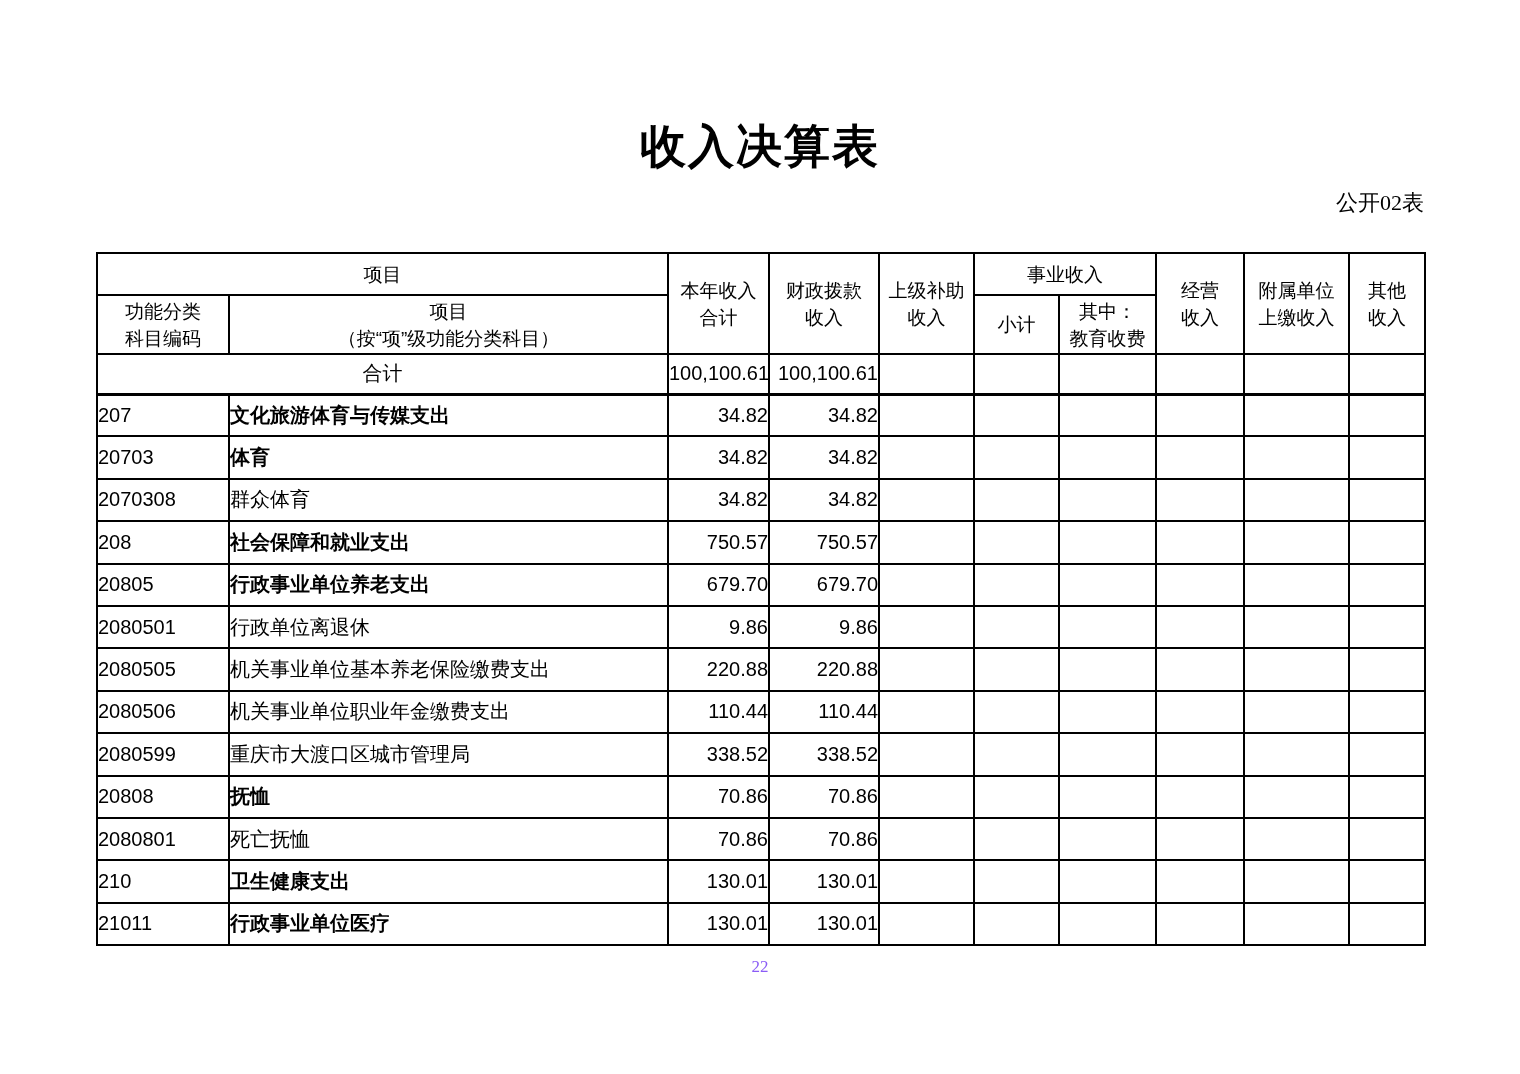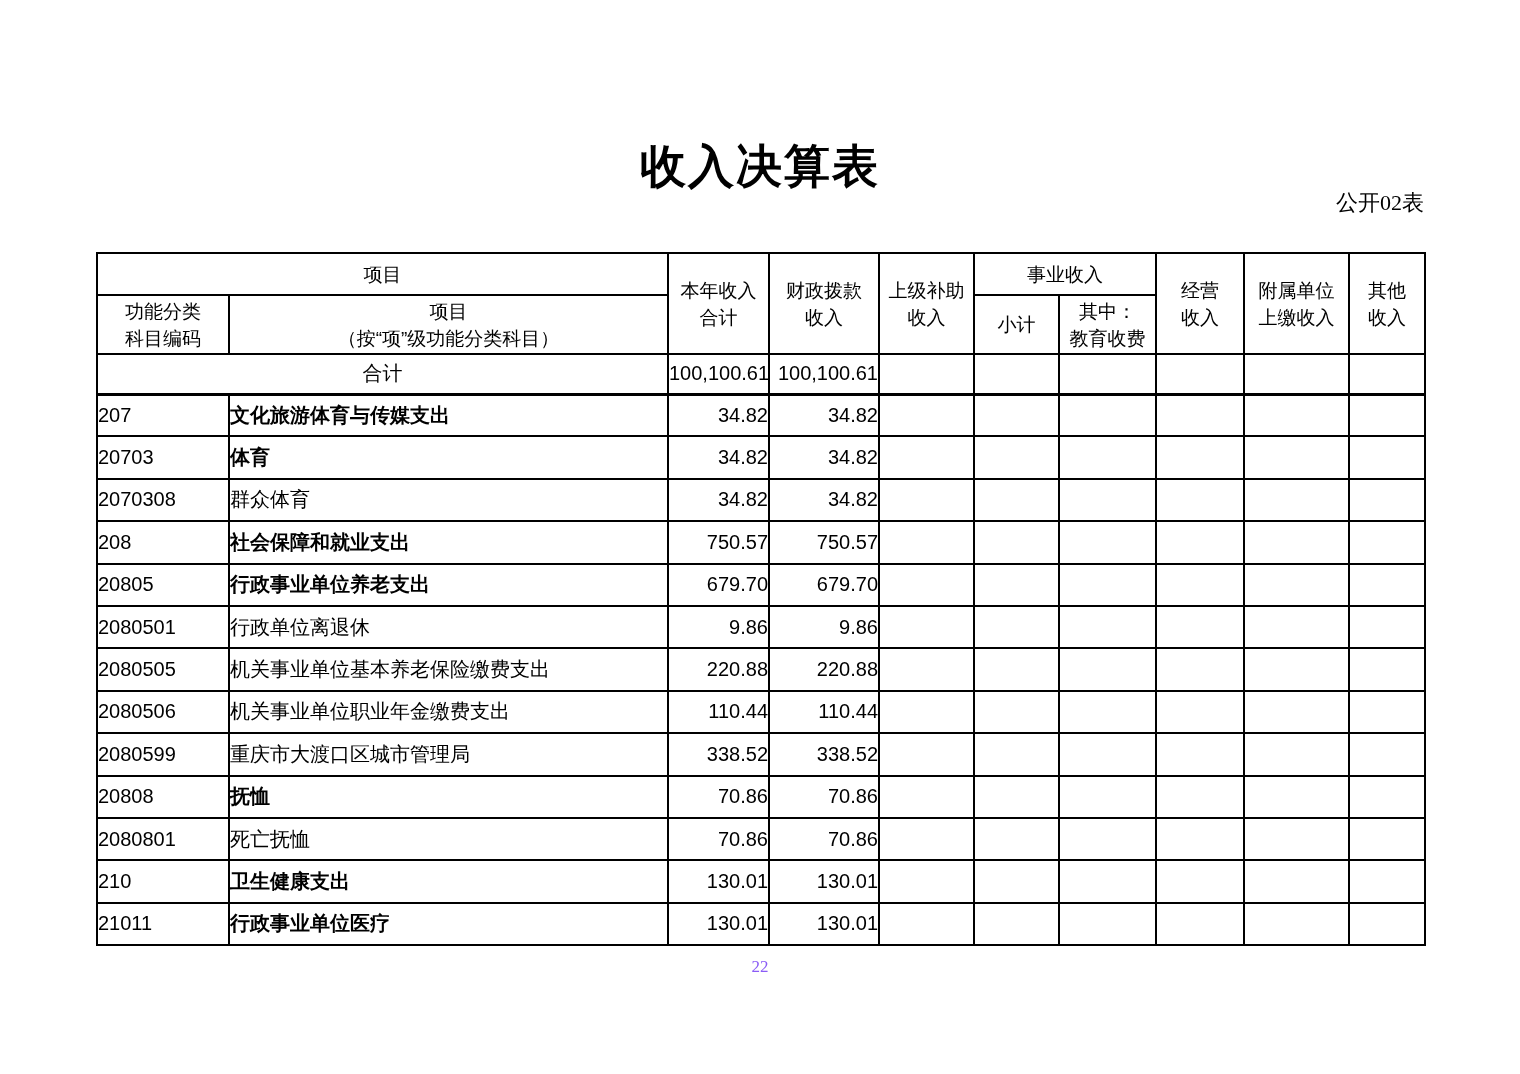--- a/index.html
+++ b/index.html
@@ -14,21 +14,20 @@
     position:relative;
     width:1520px; height:1074px;
     background:#ffffff;
     overflow:hidden;
   }
   .doc-title {
     position:absolute; top:116px; left:0; width:100%;
     text-align:center;
     font-size:46px; font-weight:bold; letter-spacing:2px;
     font-family:"Liberation Sans", sans-serif;
-    margin-top:20px;
   }
   .form-code {
     position:absolute; top:188px; right:96px;
     font-family:"Liberation Serif", serif;
     font-size:22px;
     margin-left:35px;
   }
   .meta-line {
     position:absolute; top:217px; left:107px; right:96px;
     display:flex; justify-content:space-between;

